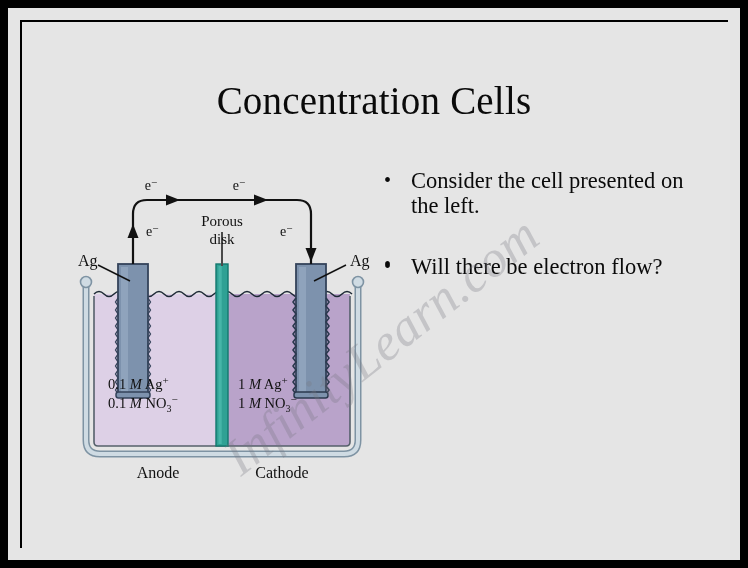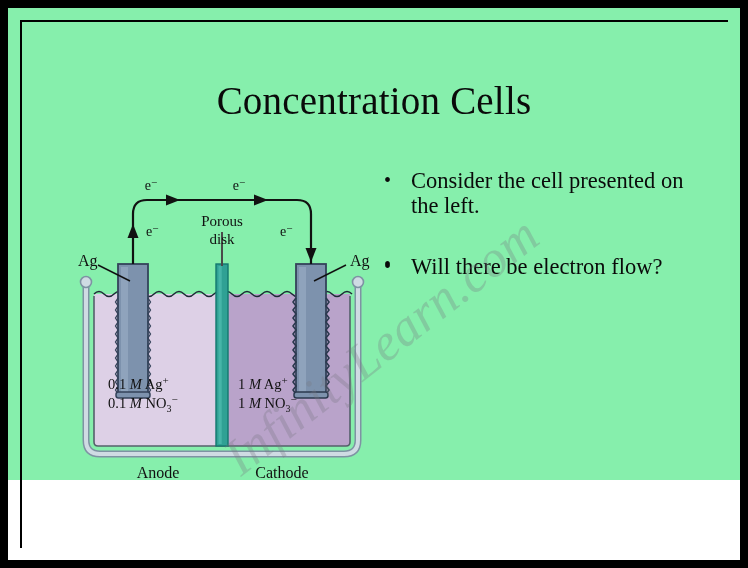--- a/index.html
+++ b/index.html
@@ -11,23 +11,24 @@
     width: 748px;
     height: 568px;
     overflow: hidden;
     font-family: "Liberation Serif", serif;
   }
 
   
   #slide {
     position: relative;
     width: 748px;
-    height: 480px;
-    background: #86efac;
+    height: 568px;
+    background: #e5e5e5;
     box-sizing: border-box;
+    border-radius: 24px;
   }
   .frame-outer {
     position: absolute;
     left: 0; top: 0;
     width: 748px; height: 568px;
     box-sizing: border-box;
     border: 8px solid #000000;
     pointer-events: none;
   }
   .frame-inner {

